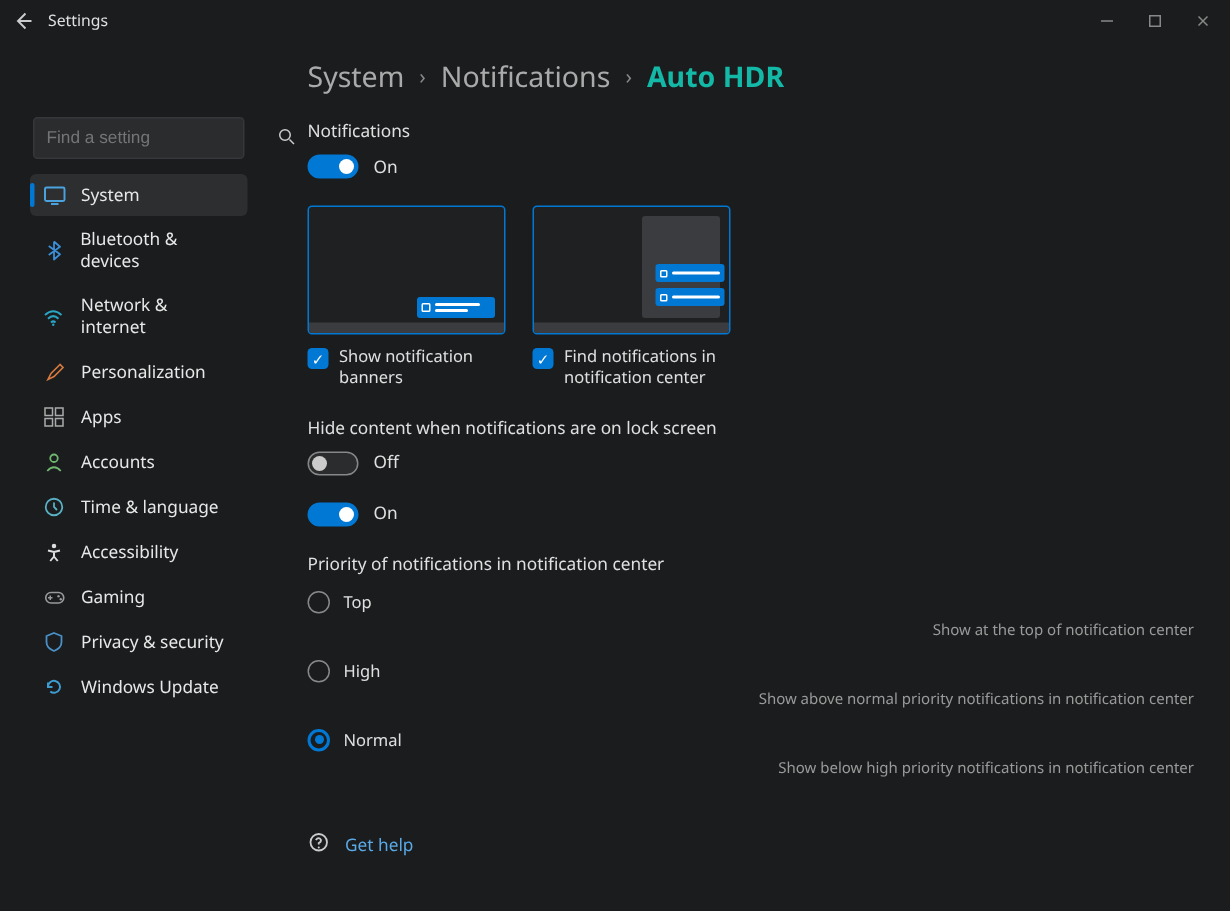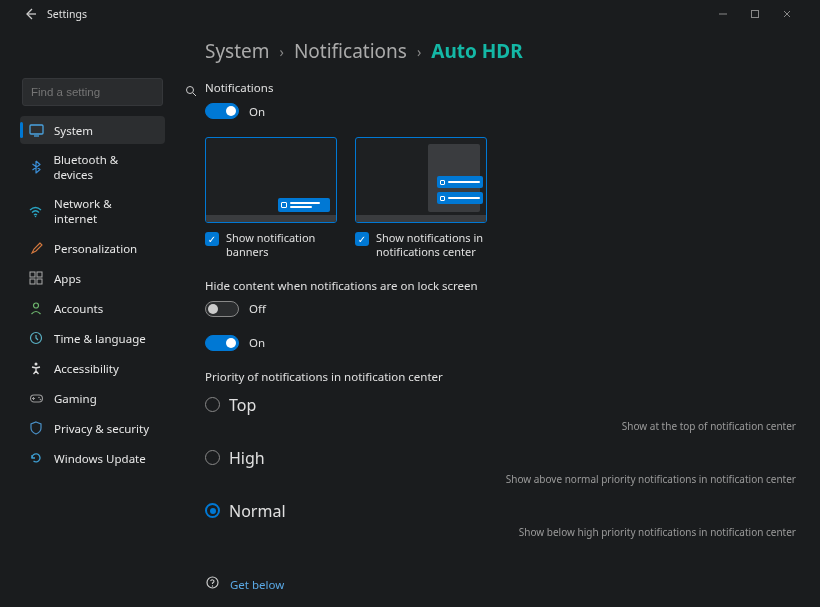--- a/index.html
+++ b/index.html
@@ -9,21 +9,21 @@
       color: #ffffff;
       width: 820px;
       height: 607px;
       overflow: hidden;
       font-size: 12px;
     }
     .titlebar {
       height: 28px;
       display: flex;
       align-items: center;
-      padding: 0 17px;
+      padding: 0 2px;
       justify-content: space-between;
     }
     .titlebar-left { display: flex; align-items: center; gap: 10px; padding-left:6px;}
     .back-arrow { width: 14px; height: 14px; display:flex;align-items:center;justify-content:center;color:#ccc; cursor:pointer;}
     .app-title { font-size: 10.5px; color: #e0e0e0; }
     .window-controls { display: flex;  }
     .win-btn { width: 32px; height: 28px; display:flex;align-items:center;justify-content:center; color:#888;cursor:pointer;}
     .app-body { display: flex; height: calc(100% - 28px); }
     .sidebar { width: 185px; padding: 0 20px; }
     .search-box {
@@ -113,21 +113,21 @@
     
     .radio-group { margin-top: 10px; }
     .radio-item { margin-bottom: 14px; cursor:pointer;}
     .radio-row { display: flex; align-items: center; gap: 9px; }
     .radio {
       width: 15px; height: 15px; border-radius: 50%;
       border: 1.5px solid #888; position: relative;flex-shrink:0;
     }
     .radio.selected { border-color: #0078d4; border-width:2px;}
     .radio.selected::after{content:"";position:absolute;inset:2.5px;border-radius:50%;background:#0078d4;}
-    .radio-label { font-size: 16px; color: #e0e0e0; }
+    .radio-label { font-size: 11px; color: #e0e0e0; }
     .help-row { display: flex; align-items: center; gap: 10px; margin-top: 36px; cursor:pointer;}
     .help-icon { color: #ccc; font-size: 13px; position:relative;}
     .help-text { color: #5aa9e6; font-size: 11.5px; }
     .content::-webkit-scrollbar{width:4px;} .content::-webkit-scrollbar-thumb{background:#3a3c3f;border-radius:2px;}
   </style>
 </head>
 <body>
 
 <div class="titlebar">
   <div class="titlebar-left">
@@ -319,21 +319,21 @@
               </div>
             <div class="pc-noti" style="top:54px;">
                 <div class="ic"></div>
                 <div class="ln"></div>
               </div>
             <div class="pc-taskbar"></div>
           </div>
         </div>
         <div class="check-row">
           <div class="checkbox">✓</div>
-          <span class="check-label">Show notifications in notifications center</span>
+          <span class="check-label">Find notifications in notification center</span>
         </div>
       </div>
     </div>
 
     <div class="subsection">
       <div class="section-label">Hide content when notifications are on lock screen</div>
       <div class="toggle-row">
         <div class="toggle">
             <div class="knob"></div>
           </div>
@@ -378,16 +378,16 @@
     </div>
 
     <div class="help-row">
       <span class="help-icon">
         <svg width="15" height="15" viewBox="0 0 15 15">
             <circle cx="7.5" cy="7.5" r="5.5" stroke="currentColor" fill="none" stroke-width="1.2"></circle>
             <path d="M5.5 6 Q7.5 3.5 9 6 Q9 7.5 7.5 8 V9" stroke="currentColor" fill="none" stroke-width="1.2"></path>
             <circle cx="7.5" cy="11" r="0.7" fill="currentColor"></circle>
           </svg>
       </span>
-      <span class="help-text">Get below</span>
+      <span class="help-text">Get help</span>
     </div>
   </main>
 </div>
 
 </body></html>

